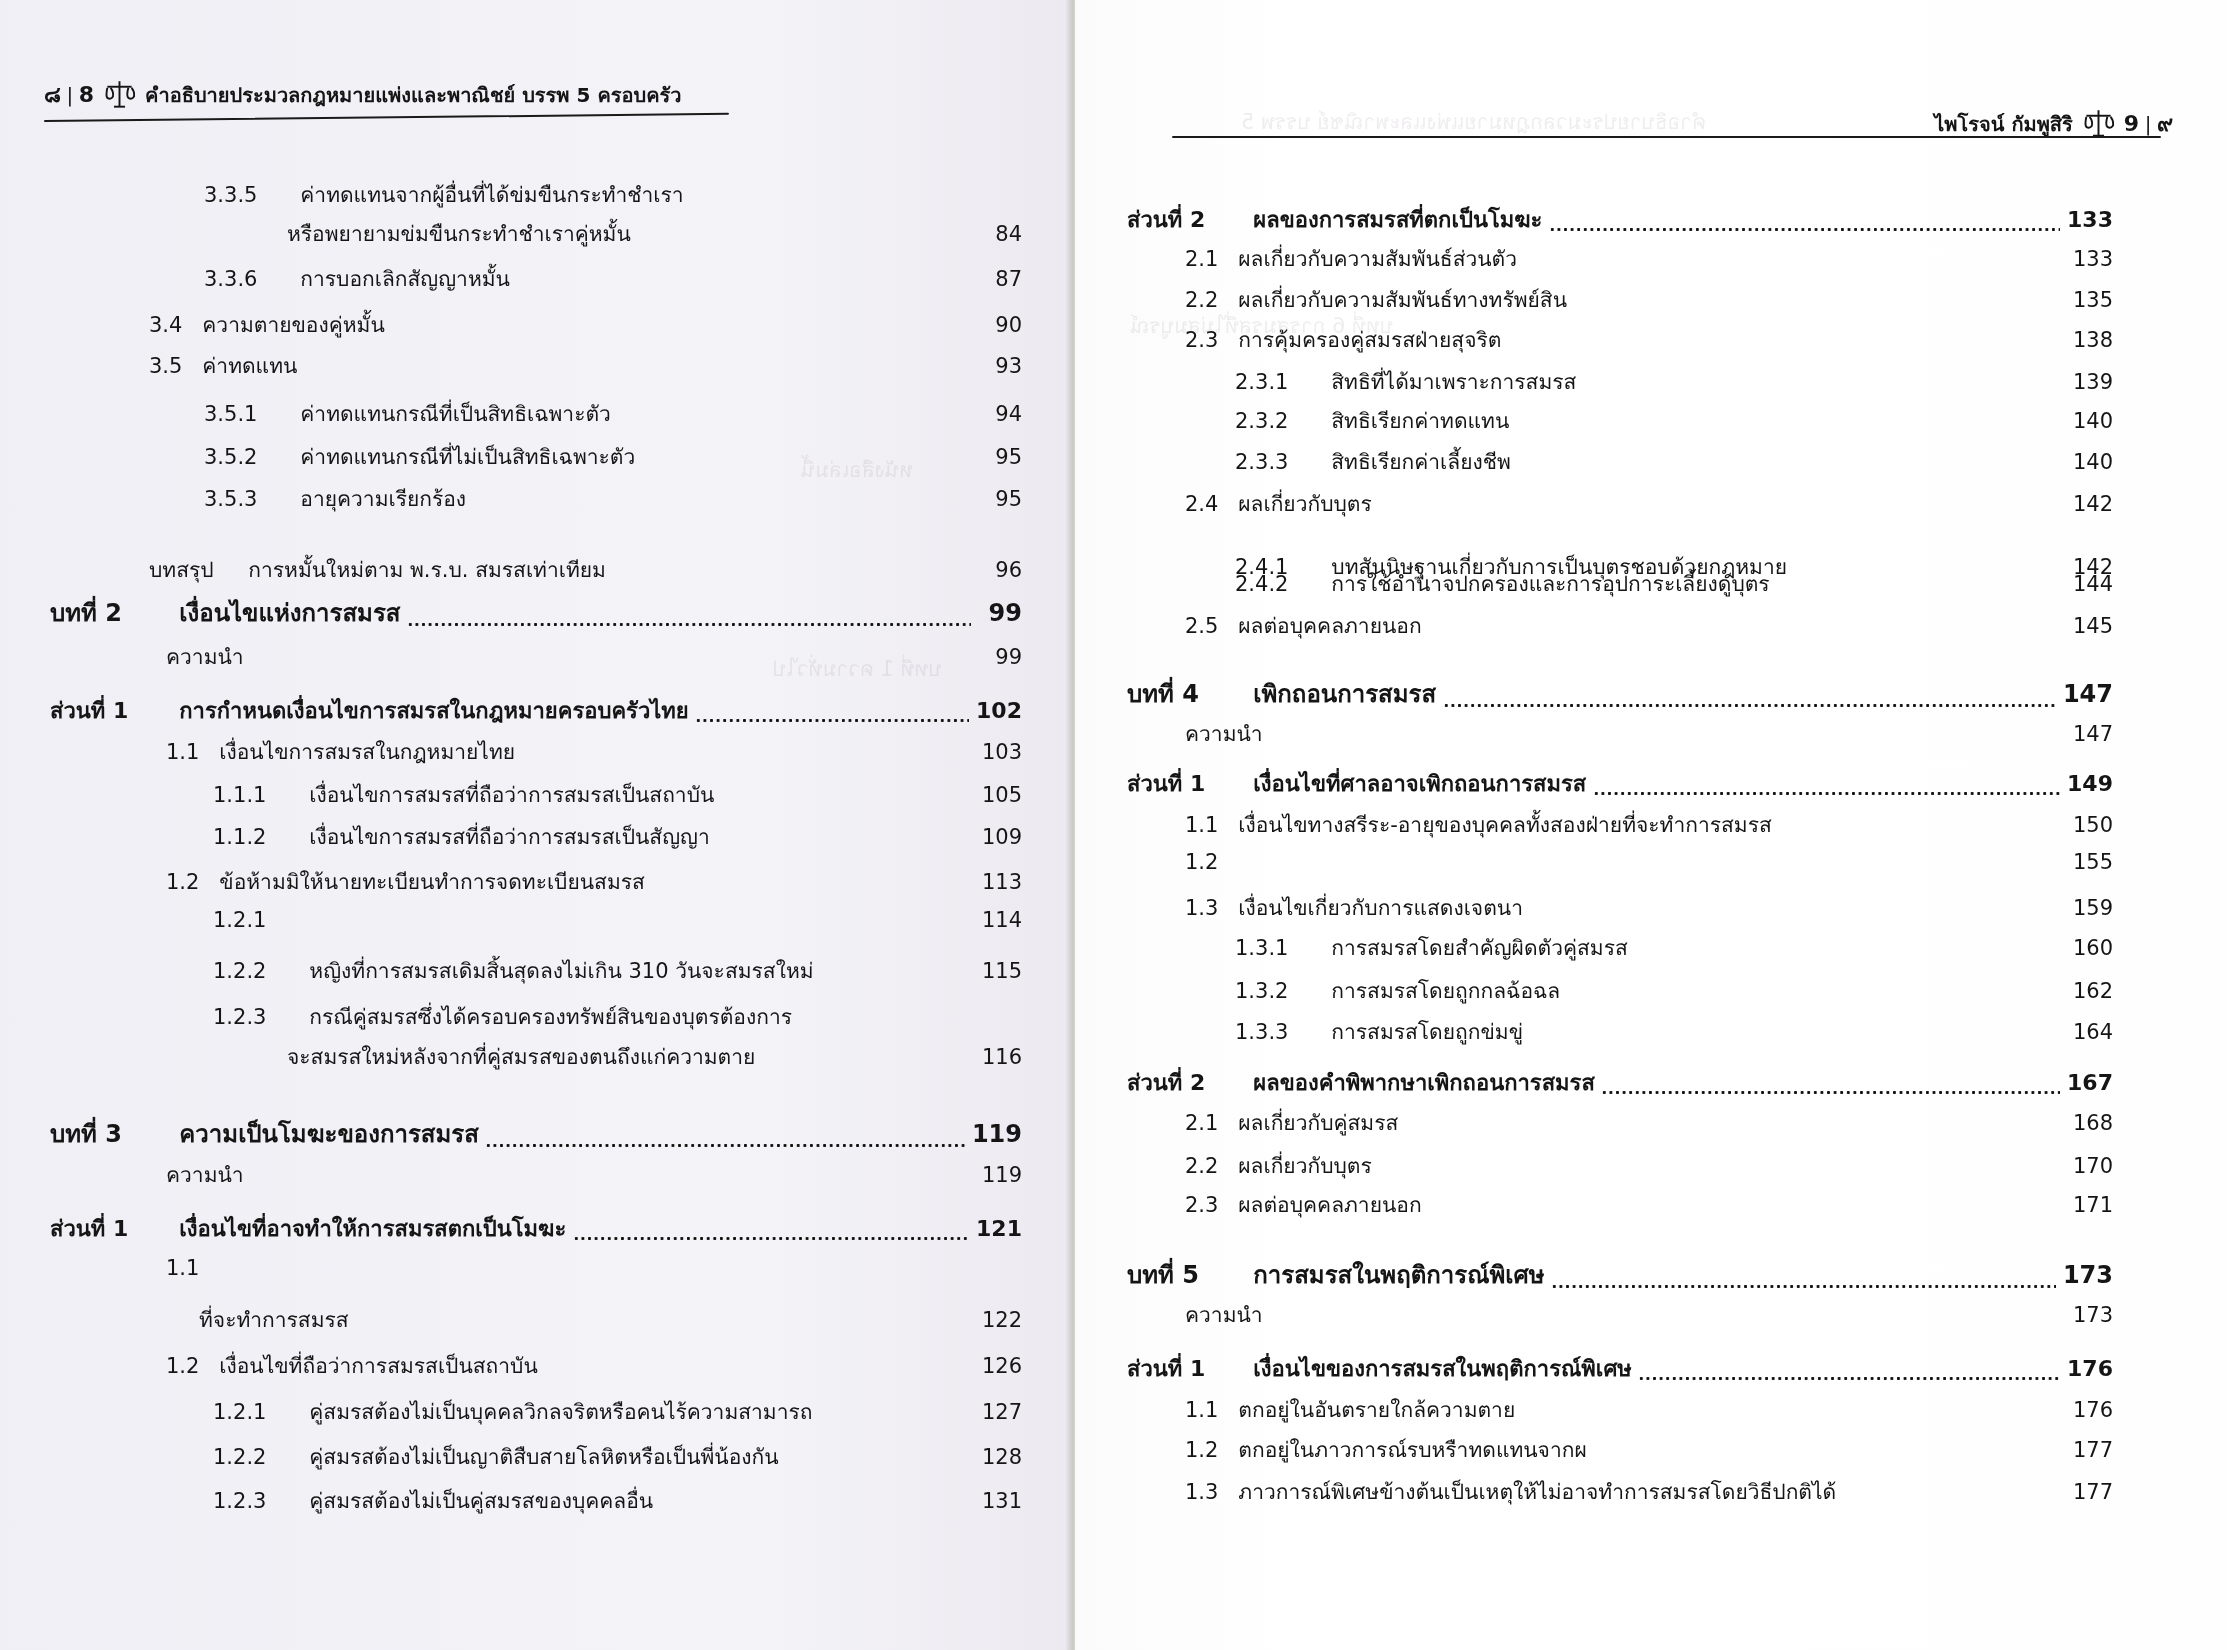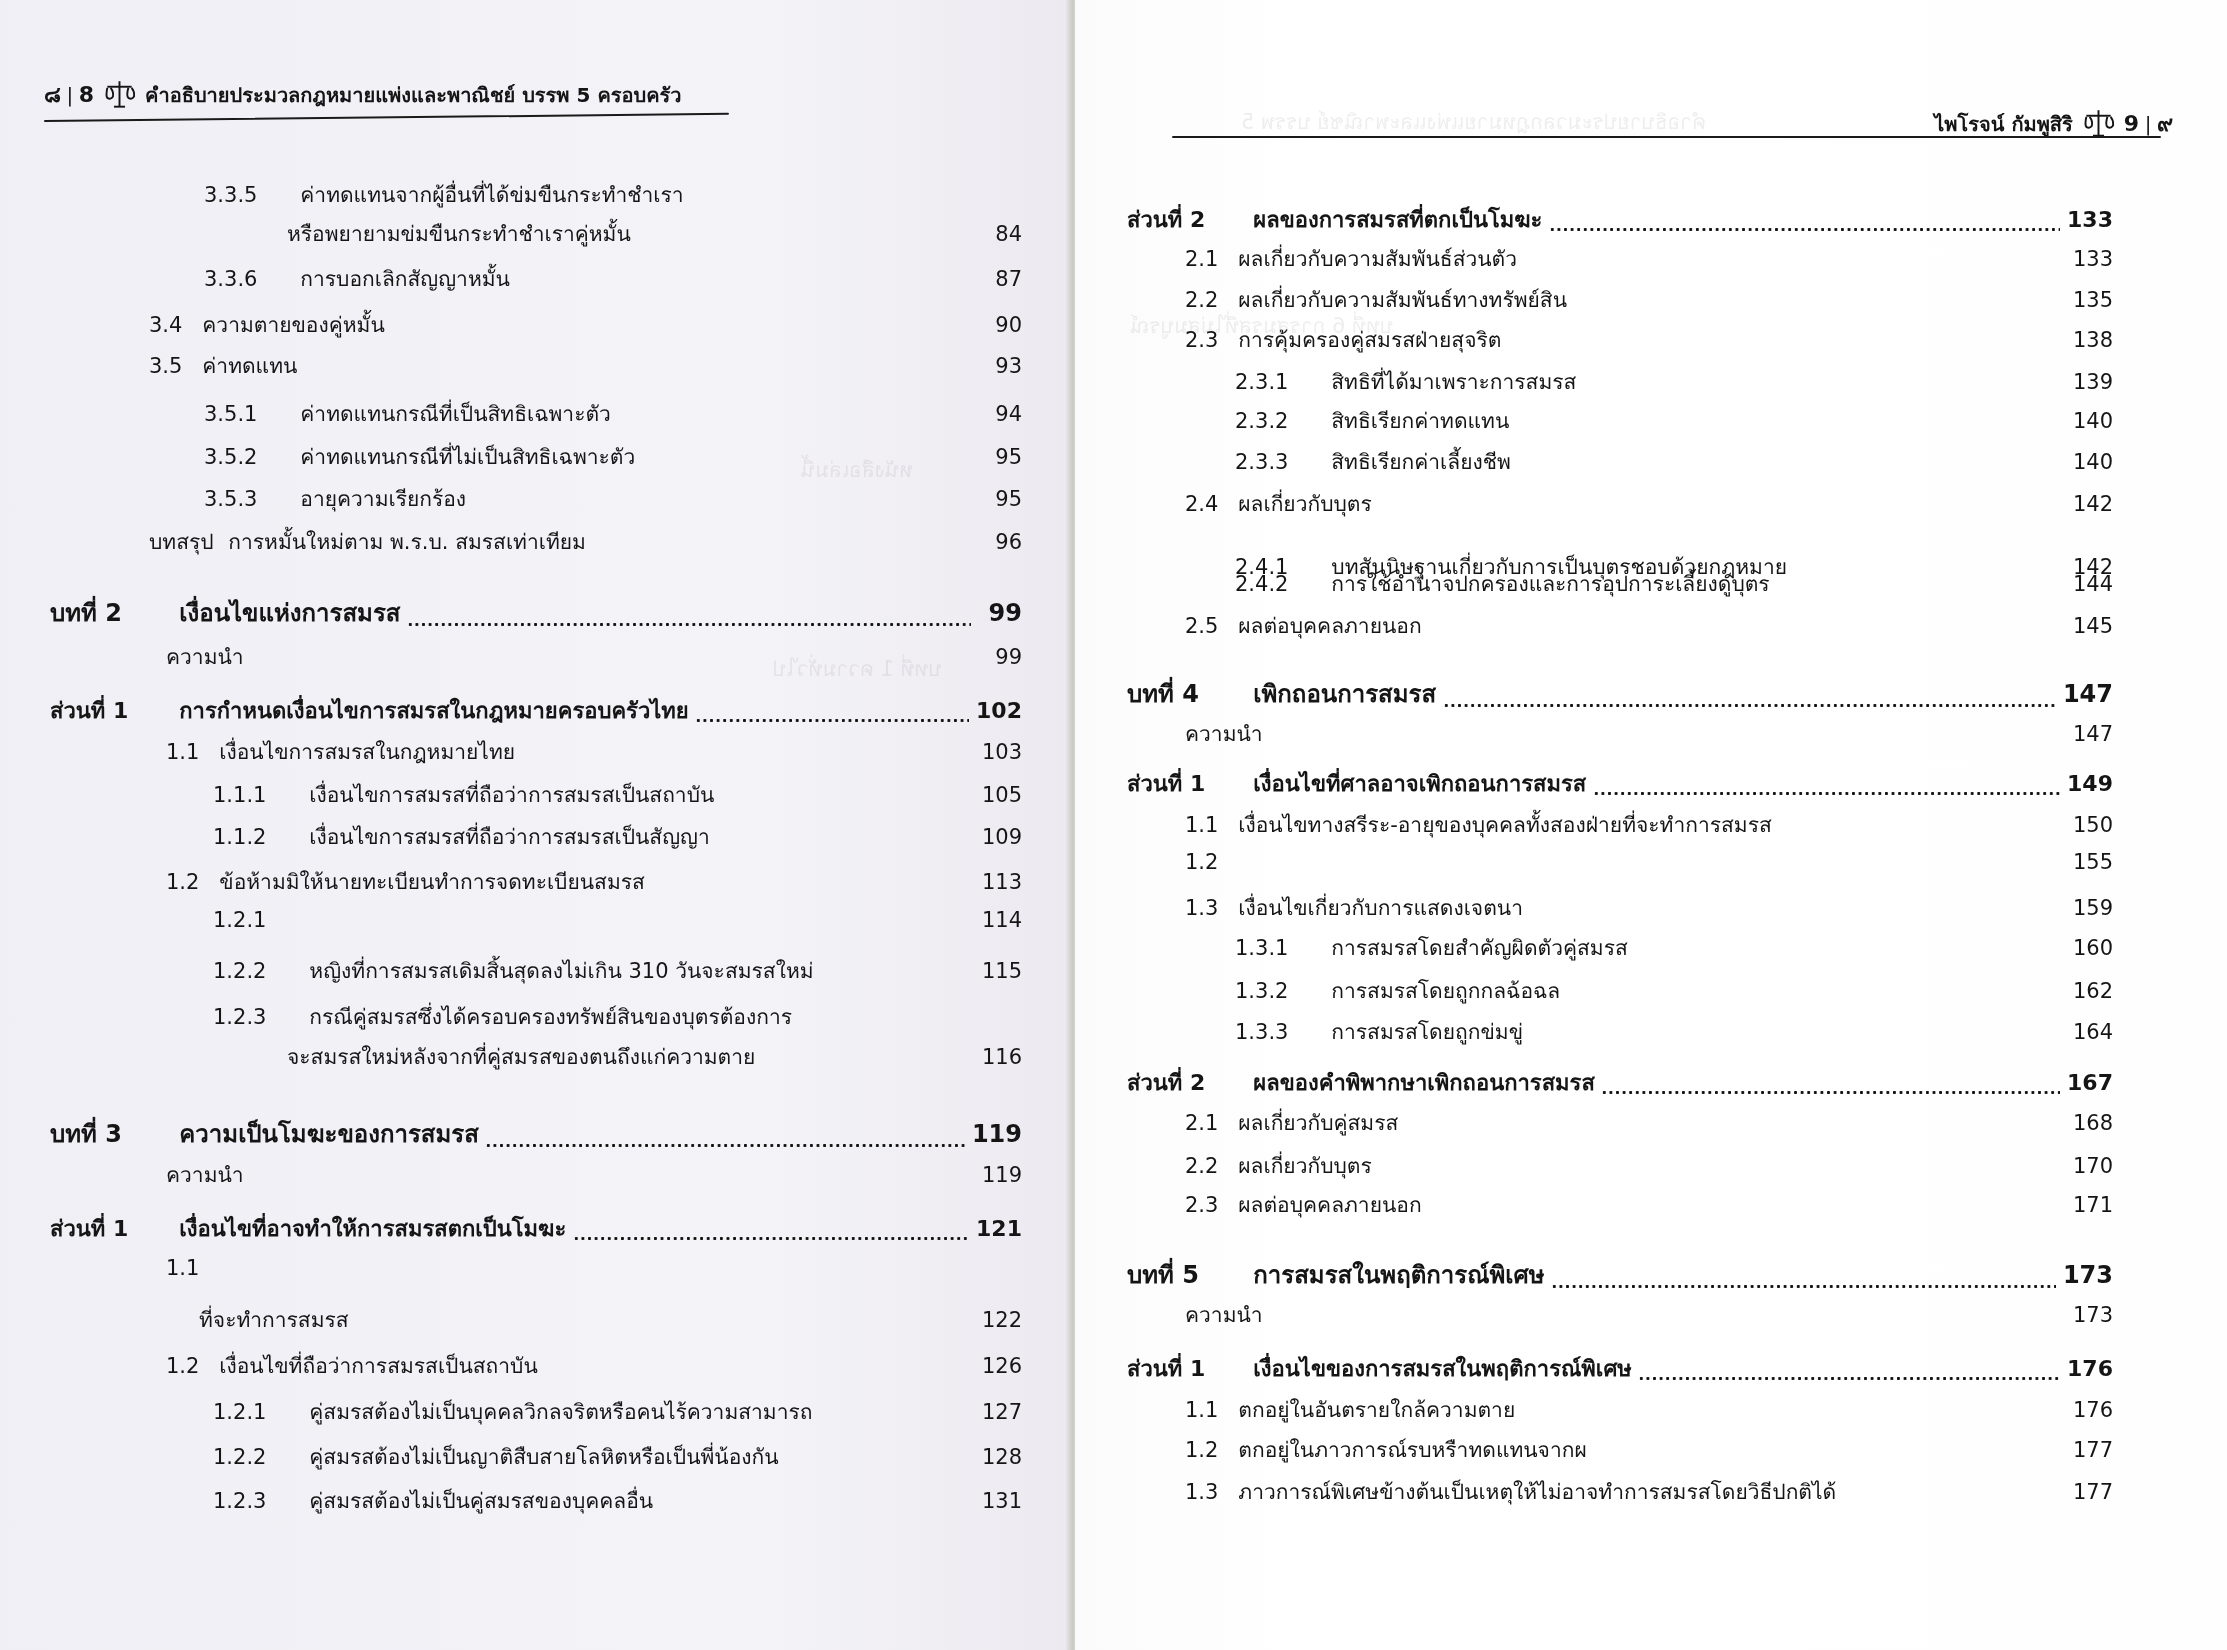--- a/index.html
+++ b/index.html
@@ -104,21 +104,21 @@
         <span class="title">ค่าทดแทนกรณีที่ไม่เป็นสิทธิเฉพาะตัว</span>
         <span class="spacer"></span>
         <span class="page-no">95</span>
       </div>
       <div class="toc-row" style="left: 204px; width: 818px; top: 482px;">
         <span class="num" style="min-width: 83px;">3.5.3</span>
         <span class="title">อายุความเรียกร้อง</span>
         <span class="spacer"></span>
         <span class="page-no">95</span>
       </div>
-      <div class="toc-row" style="left: 149px; width: 873px; top: 525px;">
+      <div class="toc-row" style="left: 149px; width: 873px; top: 553px; gap: 20px;">
         <span class="num" style="min-width: 66px;">บทสรุป</span>
         <span class="title">การหมั้นใหม่ตาม พ.ร.บ. สมรสเท่าเทียม</span>
         <span class="spacer"></span>
         <span class="page-no">96</span>
       </div>
       <div class="toc-row chapter" style="left: 50px; width: 972px; top: 593px;">
         <span class="num" style="min-width: 116px;">บทที่ 2</span>
         <span class="title">เงื่อนไขแห่งการสมรส</span>
         <span class="dots"></span>
         <span class="page-no">99</span>

